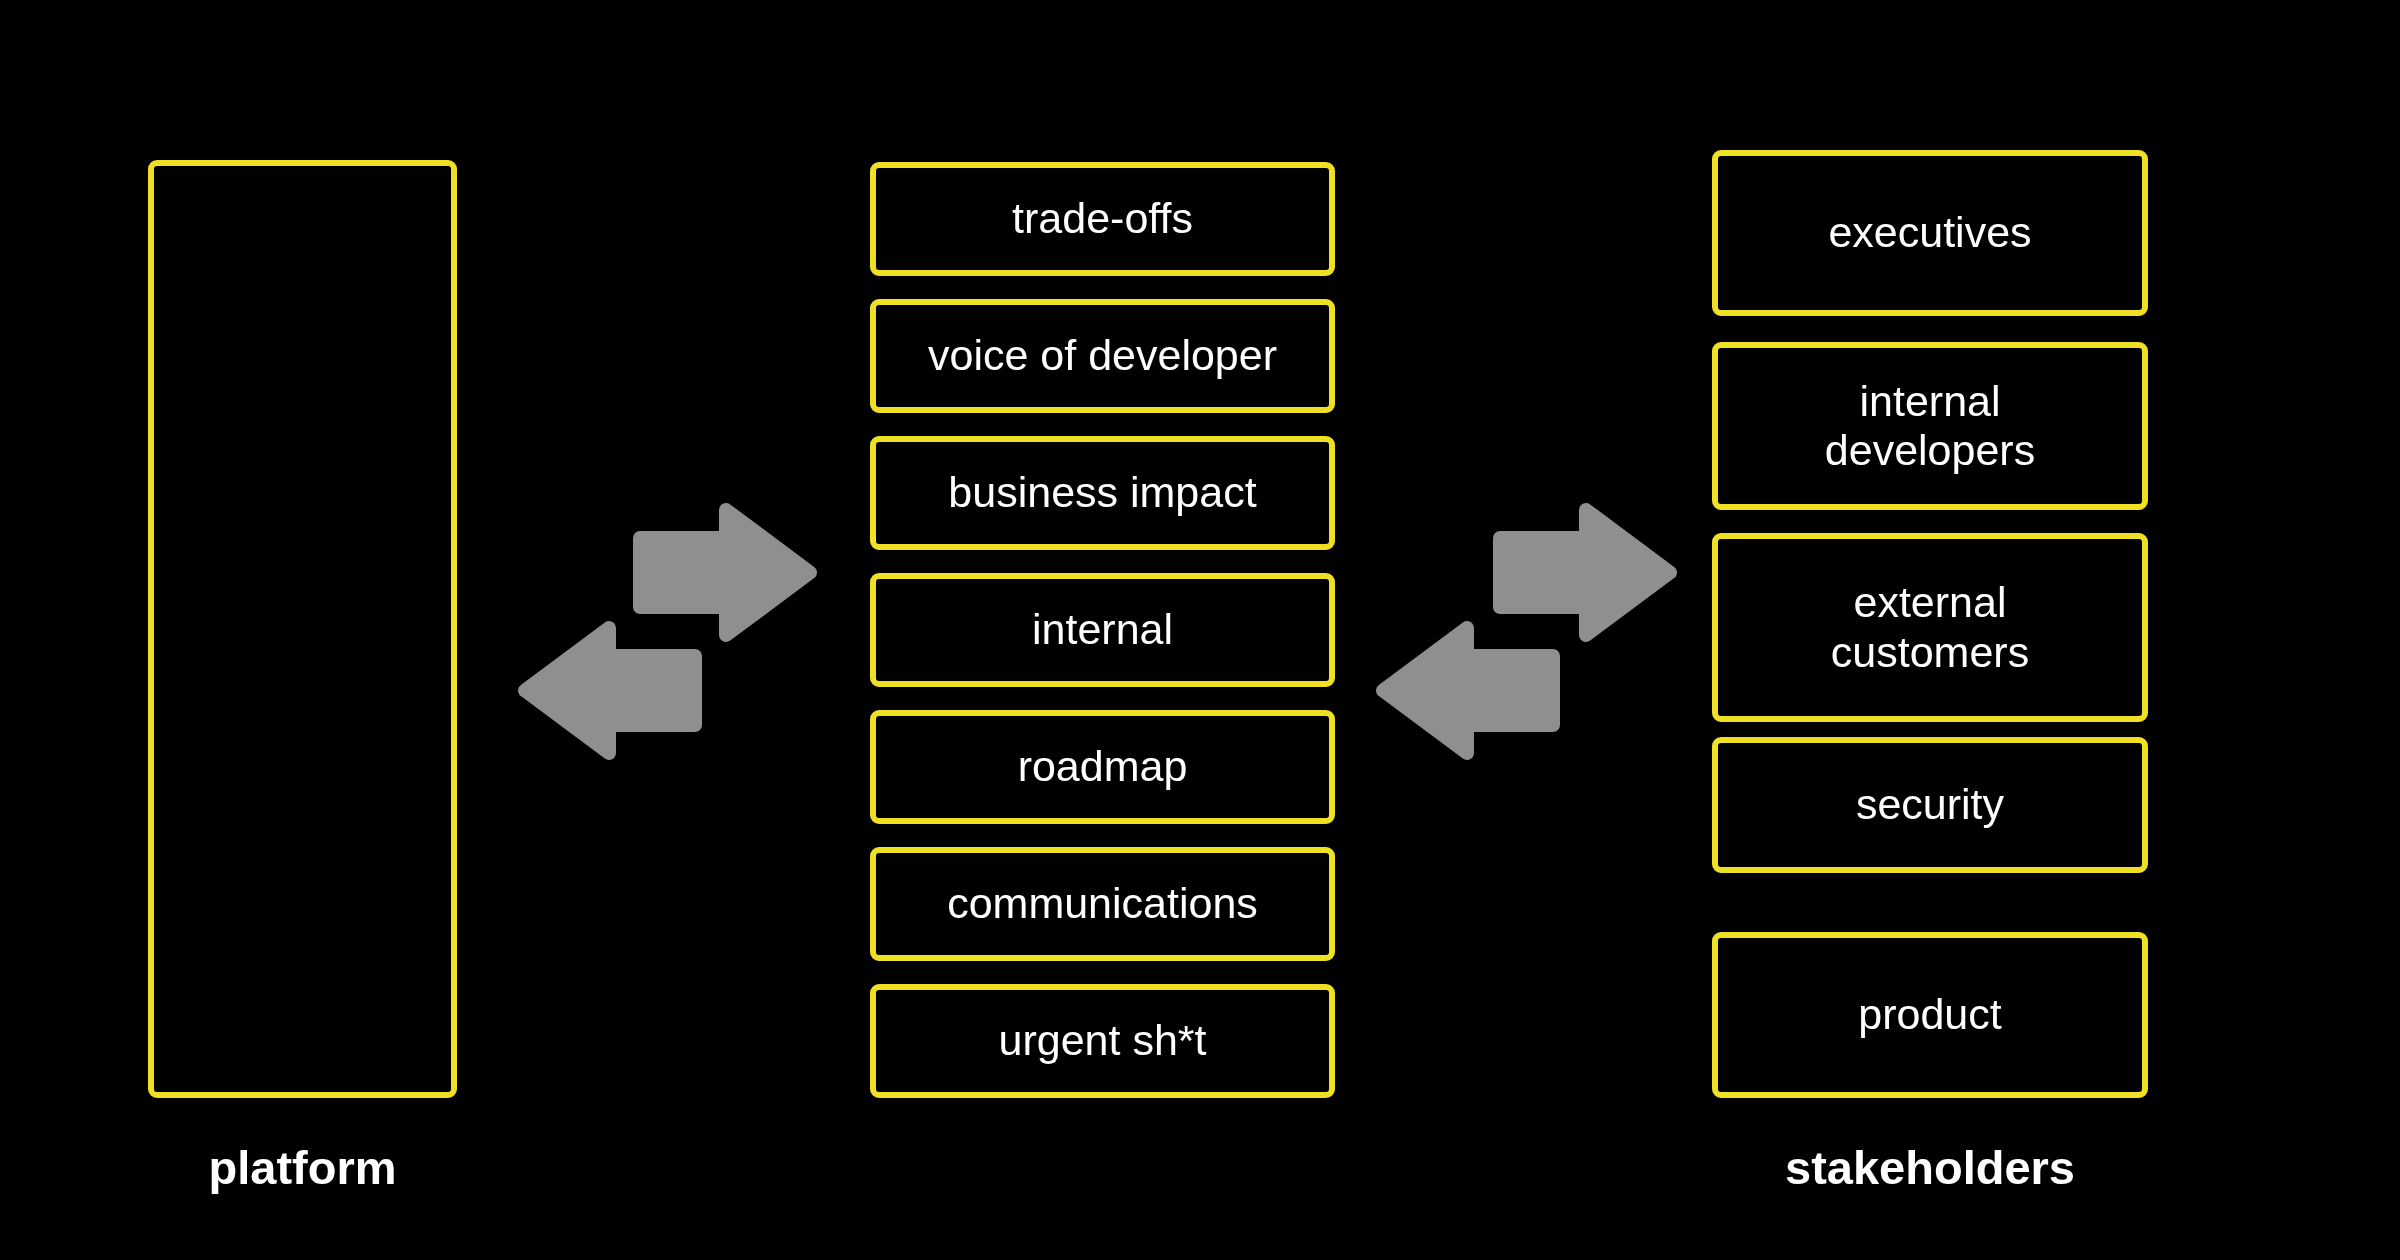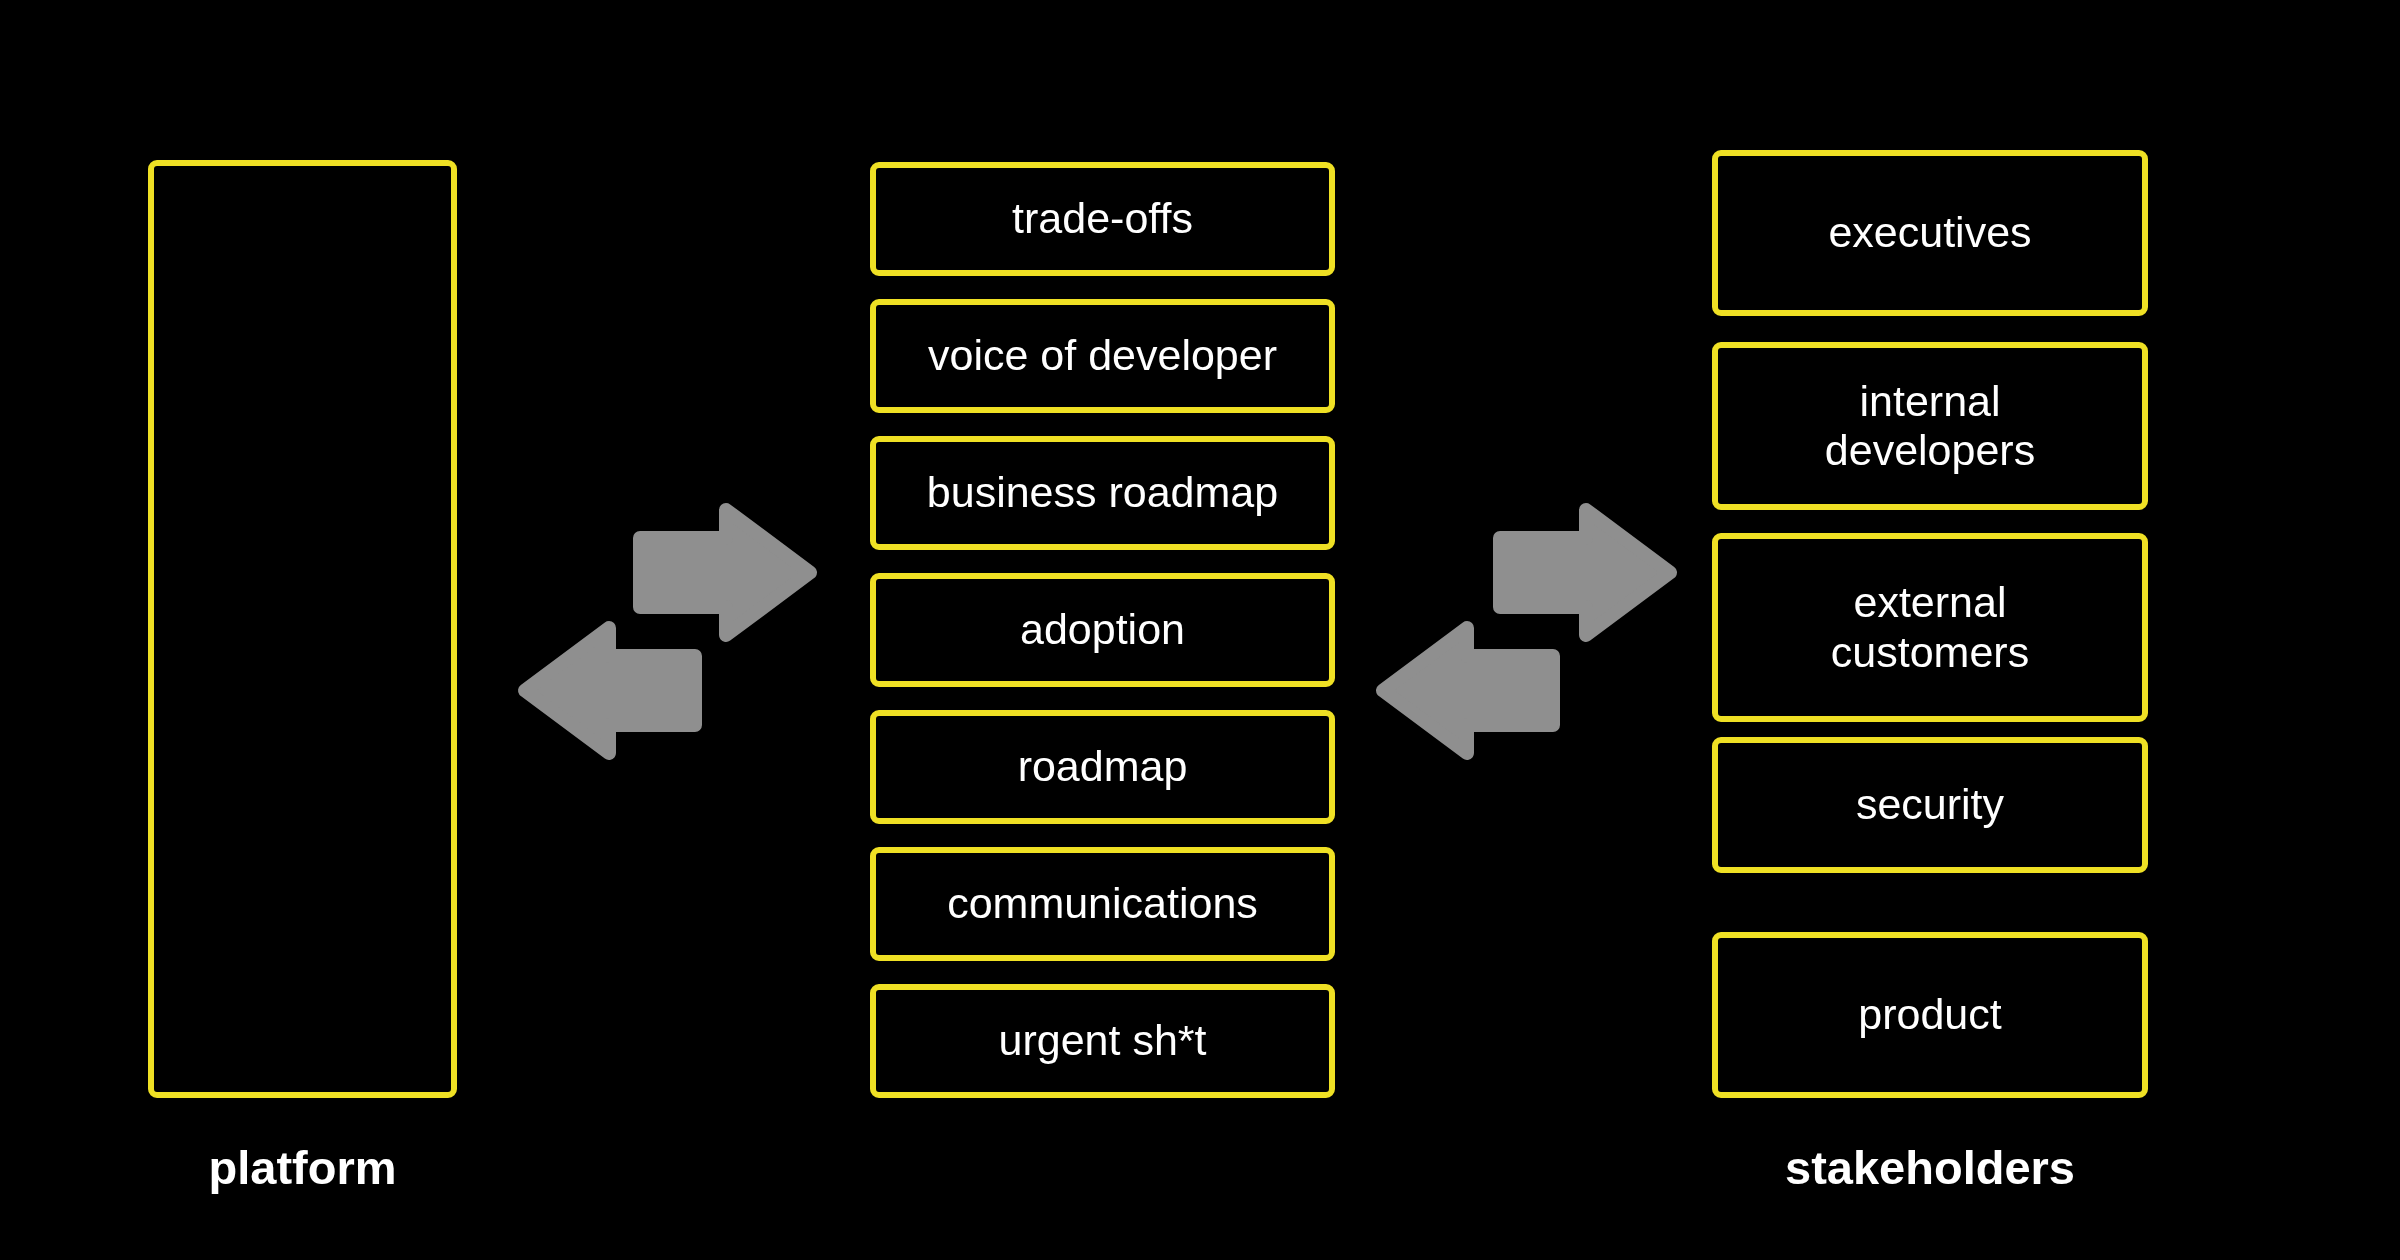--- a/index.html
+++ b/index.html
@@ -75,24 +75,24 @@
     <path d="M180,38 H94 V10 L10,72.5 94,135 V107 H180 Z"></path>
   </svg>
 
   <div class="box pm-box pm-0">
       <span>trade-offs</span>
     </div>
   <div class="box pm-box pm-1">
       <span>voice of developer</span>
     </div>
   <div class="box pm-box pm-2">
-      <span>business roadmap</span>
+      <span>business impact</span>
     </div>
   <div class="box pm-box pm-3">
-      <span>adoption</span>
+      <span>internal</span>
     </div>
   <div class="box pm-box pm-4">
       <span>roadmap</span>
     </div>
   <div class="box pm-box pm-5">
       <span>communications</span>
     </div>
   <div class="box pm-box pm-6">
       <span>urgent sh*t</span>
     </div>

